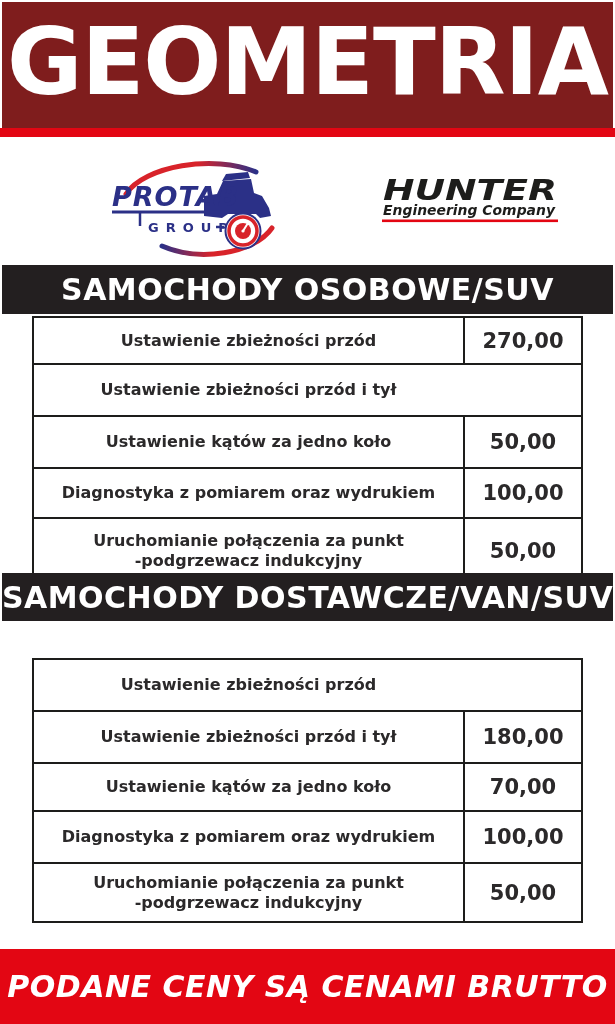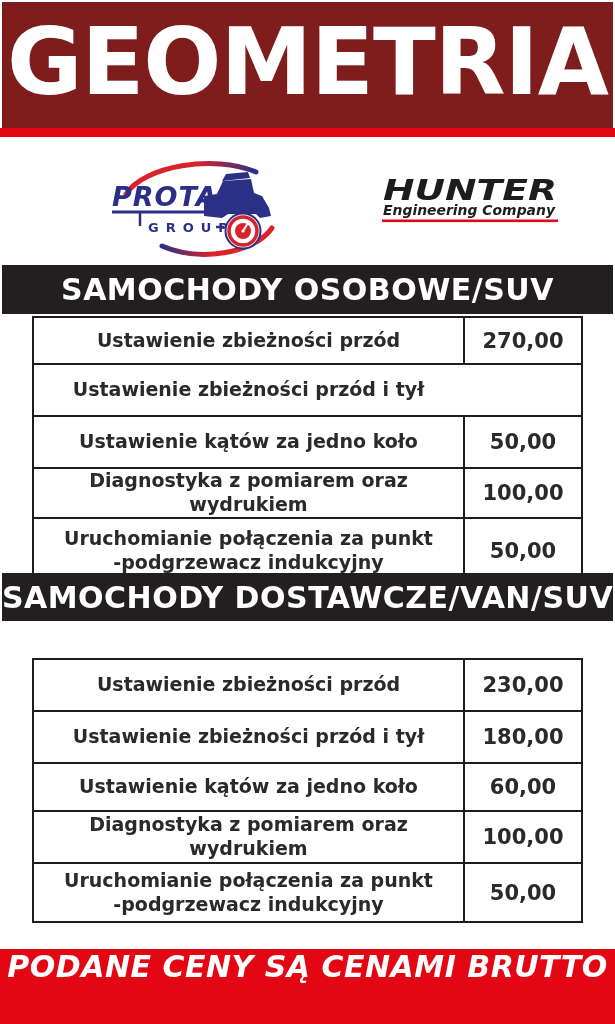--- a/index.html
+++ b/index.html
@@ -49,35 +49,35 @@
   #table-1{top:316px;}
   #table-2{top:658px;}
   .price-row{
     display:flex;box-sizing:border-box;
   }
   .price-row + .price-row{border-top:2px solid #1d1d1b;}
   .service-cell{
     width:429px;box-sizing:border-box;
     display:flex;align-items:center;justify-content:center;
     text-align:center;
-    font-weight:bold;font-size:19px;color:#2b292a;
+    font-weight:bold;font-size:16px;color:#2b292a;
     white-space:pre-line;line-height:1.25;
     padding:0 10px;
   }
   .price-cell{
     flex:1;box-sizing:border-box;
     border-left:2px solid #1d1d1b;
     display:flex;align-items:center;justify-content:center;
     font-weight:bold;font-size:21px;color:#2b292a;
   }
   
   .footer-banner{
     position:absolute;left:0;top:949px;width:615px;height:75px;
     background:#e30613;color:#ffffff;
-    display:flex;align-items:flex-start;justify-content:center;
+    display:flex;align-items:center;justify-content:center;
     font-style:italic;font-weight:800;font-size:30px;
     letter-spacing:0.5px;white-space:nowrap;
   }
 </style>
 </head>
 <body>
 
 <div id="poster">
 
   <div class="top-banner">
@@ -153,29 +153,28 @@
 -podgrzewacz indukcyjny</div>
       <div class="price-cell">50,00</div>
     </div>
   </div>
 
   <div class="section-banner" id="section-banner-2">SAMOCHODY DOSTAWCZE/VAN/SUV</div>
 
   <div class="price-table" id="table-2">
     <div class="price-row" style="height:50px">
       <div class="service-cell">Ustawienie zbieżności przód</div>
-      <div class="price-cell">230,00</div>
     </div>
     <div class="price-row" style="height:52px">
       <div class="service-cell">Ustawienie zbieżności przód i tył</div>
       <div class="price-cell">180,00</div>
     </div>
     <div class="price-row" style="height:48px">
       <div class="service-cell">Ustawienie kątów za jedno koło</div>
-      <div class="price-cell">60,00</div>
+      <div class="price-cell">70,00</div>
     </div>
     <div class="price-row" style="height:52px">
       <div class="service-cell">Diagnostyka z pomiarem oraz wydrukiem</div>
       <div class="price-cell">100,00</div>
     </div>
     <div class="price-row" style="height:59px">
       <div class="service-cell">Uruchomianie połączenia za punkt
 -podgrzewacz indukcyjny</div>
       <div class="price-cell">50,00</div>
     </div>

